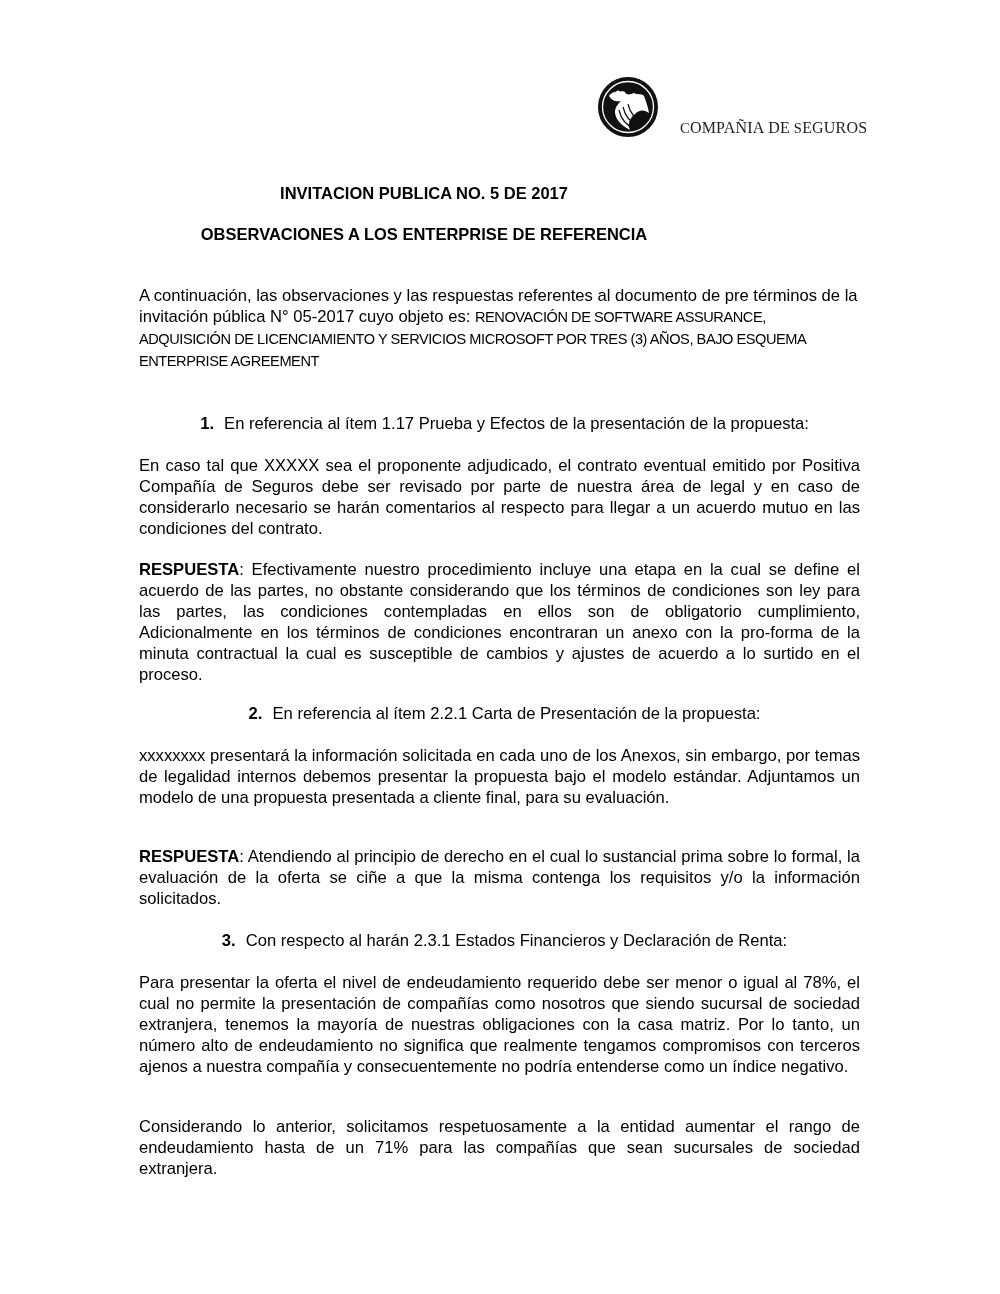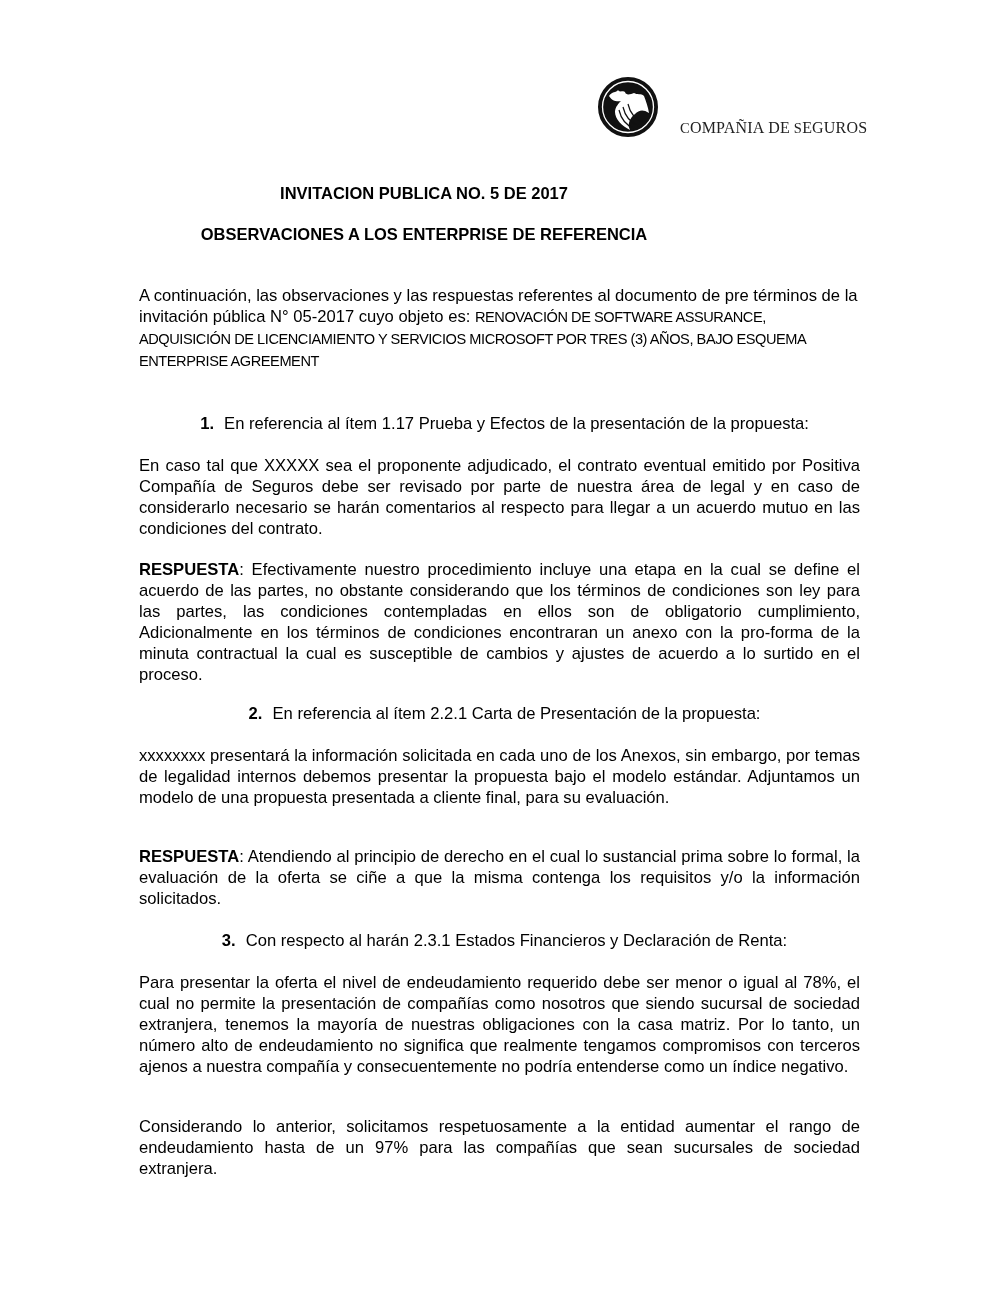--- a/index.html
+++ b/index.html
@@ -80,13 +80,13 @@
 </div>
 <div class="block" style="top:745px;">xxxxxxxx presentará la información solicitada en cada uno de los Anexos, sin embargo, por temas de legalidad internos debemos presentar la propuesta bajo el modelo estándar. Adjuntamos un modelo de una propuesta presentada a cliente final, para su evaluación.</div>
 <div class="block" style="top:826px;margin-top:20px;">
   <span class="b">RESPUESTA</span><span>: Atendiendo al principio de derecho en el cual lo sustancial prima sobre lo formal, la evaluación de la oferta se ciñe a que la misma contenga los requisitos y/o la información solicitados.</span>
 </div>
 
 <div class="block item-head" style="top:930px;">
   <span class="item-num">3.</span><span>Con respecto al harán 2.3.1 Estados Financieros y Declaración de Renta:</span>
 </div>
 <div class="block" style="top:972px;">Para presentar la oferta el nivel de endeudamiento requerido debe ser menor o igual al 78%,  el cual no permite la presentación de compañías como nosotros que siendo sucursal de sociedad extranjera, tenemos la mayoría de nuestras obligaciones con la casa matriz. Por lo tanto, un número alto de endeudamiento no significa que realmente tengamos compromisos con terceros ajenos a nuestra compañía y consecuentemente no podría entenderse como un índice negativo.</div>
-<div class="block" style="top:1116px;">Considerando lo anterior, solicitamos respetuosamente a la entidad aumentar el rango de endeudamiento hasta de un 97% para las compañías que sean sucursales de sociedad extranjera.</div>
+<div class="block" style="top:1116px;">Considerando lo anterior, solicitamos respetuosamente a la entidad aumentar el rango de endeudamiento hasta de un 71% para las compañías que sean sucursales de sociedad extranjera.</div>
 
 </body></html>

